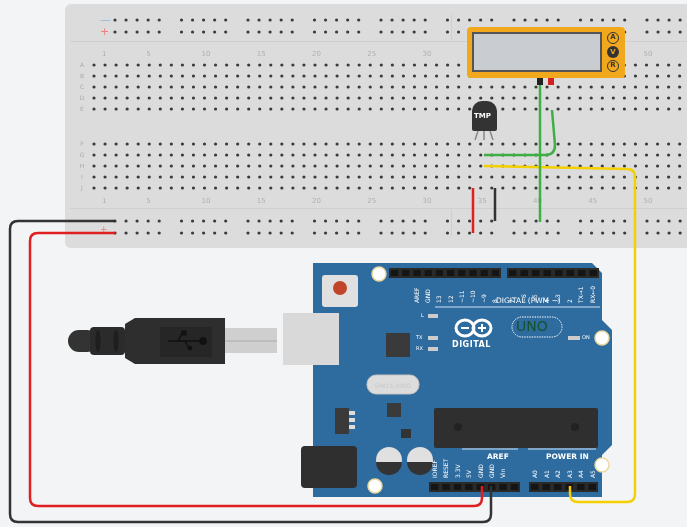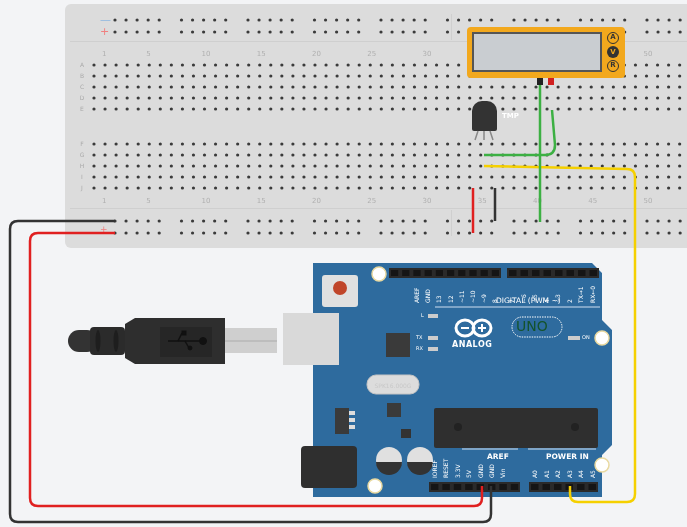--- a/index.html
+++ b/index.html
@@ -786,21 +786,21 @@
 <div class="abs" style="left:467px;top:27px;width:158px;height:51px;background:#f2a81d;border-radius:4px;">
   <div class="abs" style="left:5px;top:5px;width:130px;height:40px;background:#c9cdd1;border:2px solid #555;box-sizing:border-box;"></div>
   <div class="abs" style="left:140px;top:5px;width:12px;height:12px;border:1.5px solid #333;border-radius:50%;box-sizing:border-box;font-size:7px;line-height:9px;text-align:center;color:#333;font-weight:bold;">A</div>
   <div class="abs" style="left:140px;top:19px;width:12px;height:12px;background:#333;border-radius:50%;font-size:7px;line-height:12px;text-align:center;color:#f2a81d;font-weight:bold;">V</div>
   <div class="abs" style="left:140px;top:33px;width:12px;height:12px;border:1.5px solid #333;border-radius:50%;box-sizing:border-box;font-size:7px;line-height:9px;text-align:center;color:#333;font-weight:bold;">R</div>
 </div>
 <div class="abs" style="left:537px;top:78px;width:6px;height:7px;background:#222;"></div>
 <div class="abs" style="left:548px;top:78px;width:6px;height:7px;background:#d02020;"></div>
 
 <div class="abs" style="left:472px;top:101px;width:25px;height:30px;background:#333;border-radius:10px 10px 2px 2px;">
-  <span class="abs" style="left:18px;top:11px;width:41px;text-align:center;color:#fff;font-size:7px;font-weight:bold;">TMP</span>
+  <span class="abs" style="left:2px;top:11px;width:41px;color:#fff;font-size:7px;font-weight:bold;">TMP</span>
 </div>
 
 <svg class="abs" style="left:60px;top:300px;" width="230" height="80">
   <rect x="8" y="30" width="30" height="22" rx="11" fill="#333"></rect>
   <rect x="30" y="27" width="35" height="28" rx="4" fill="#2b2b2b"></rect>
   <ellipse cx="38" cy="41" rx="2.5" ry="11" fill="#1e1e1e"></ellipse>
   <ellipse cx="56" cy="41" rx="2.5" ry="11" fill="#1e1e1e"></ellipse>
   <path d="M65 24 L75 18 L165 18 L165 64 L75 64 L65 58 Z" fill="#2e2e2e"></path>
   <rect x="100" y="27" width="52" height="30" fill="#262626"></rect>
   <g stroke="#111" fill="#111">
@@ -890,21 +890,21 @@
       <rect x="510.8" y="484" width="7.4" height="6" fill="#151515"></rect>
       <rect x="531" y="484" width="7.5" height="6" fill="#151515"></rect>
       <rect x="542.5" y="484" width="7.5" height="6" fill="#151515"></rect>
       <rect x="554" y="484" width="7.5" height="6" fill="#151515"></rect>
       <rect x="565.5" y="484" width="7.5" height="6" fill="#151515"></rect>
       <rect x="577" y="484" width="7.5" height="6" fill="#151515"></rect>
       <rect x="588.5" y="484" width="7.5" height="6" fill="#151515"></rect>
     </g>
 </svg>
 
-<span class="abs" style="left:452px;top:340px;color:#fff;font-size:8px;font-weight:bold;letter-spacing:0.5px;">ANALOG</span>
+<span class="abs" style="left:452px;top:340px;color:#fff;font-size:8px;font-weight:bold;letter-spacing:0.5px;">DIGITAL</span>
 <span class="abs" style="left:516px;top:318px;color:#14532d;font-size:14px;">UNO</span>
 <span class="abs" style="left:496px;top:296px;color:#fff;font-size:7.5px;font-weight:normal;">DIGITAL (PWM ~)</span>
 <span class="abs" style="left:487px;top:452px;color:#fff;font-size:7.5px;font-weight:bold;">AREF</span>
 <span class="abs" style="left:546px;top:452px;color:#fff;font-size:7.5px;font-weight:bold;">POWER IN</span>
 <span class="abs" style="left:421px;top:312px;color:#fff;font-size:5px;">L</span>
 <span class="abs" style="left:416px;top:334px;color:#fff;font-size:5px;">TX</span>
 <span class="abs" style="left:416px;top:345px;color:#fff;font-size:5px;">RX</span>
 <span class="abs" style="left:582px;top:334px;color:#fff;font-size:5px;">ON</span>
 <div id="pin-labels">
     <span class="abs" style="left: 413px; top: 303px; color: rgb(255, 255, 255); font-size: 6px; transform: rotate(-90deg); transform-origin: left top; white-space: nowrap;">AREF</span>

